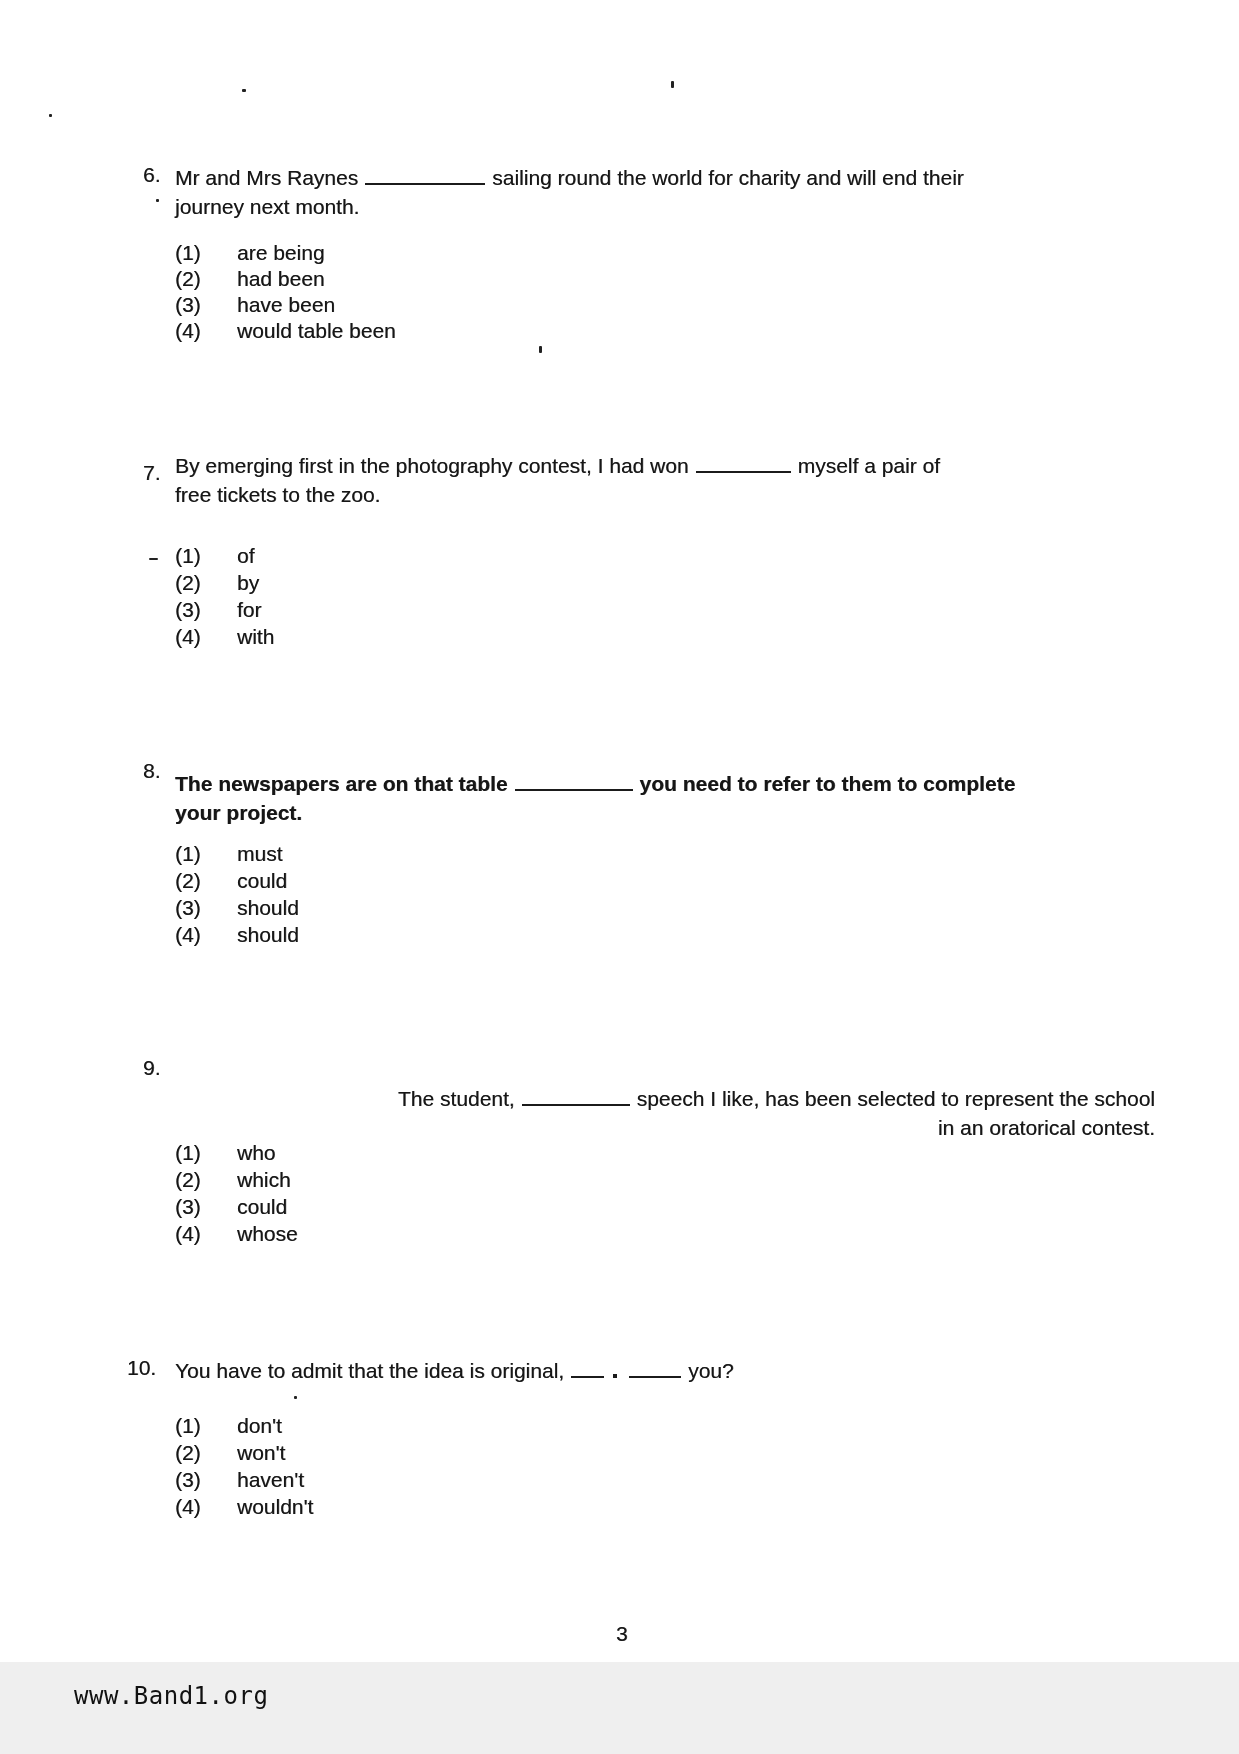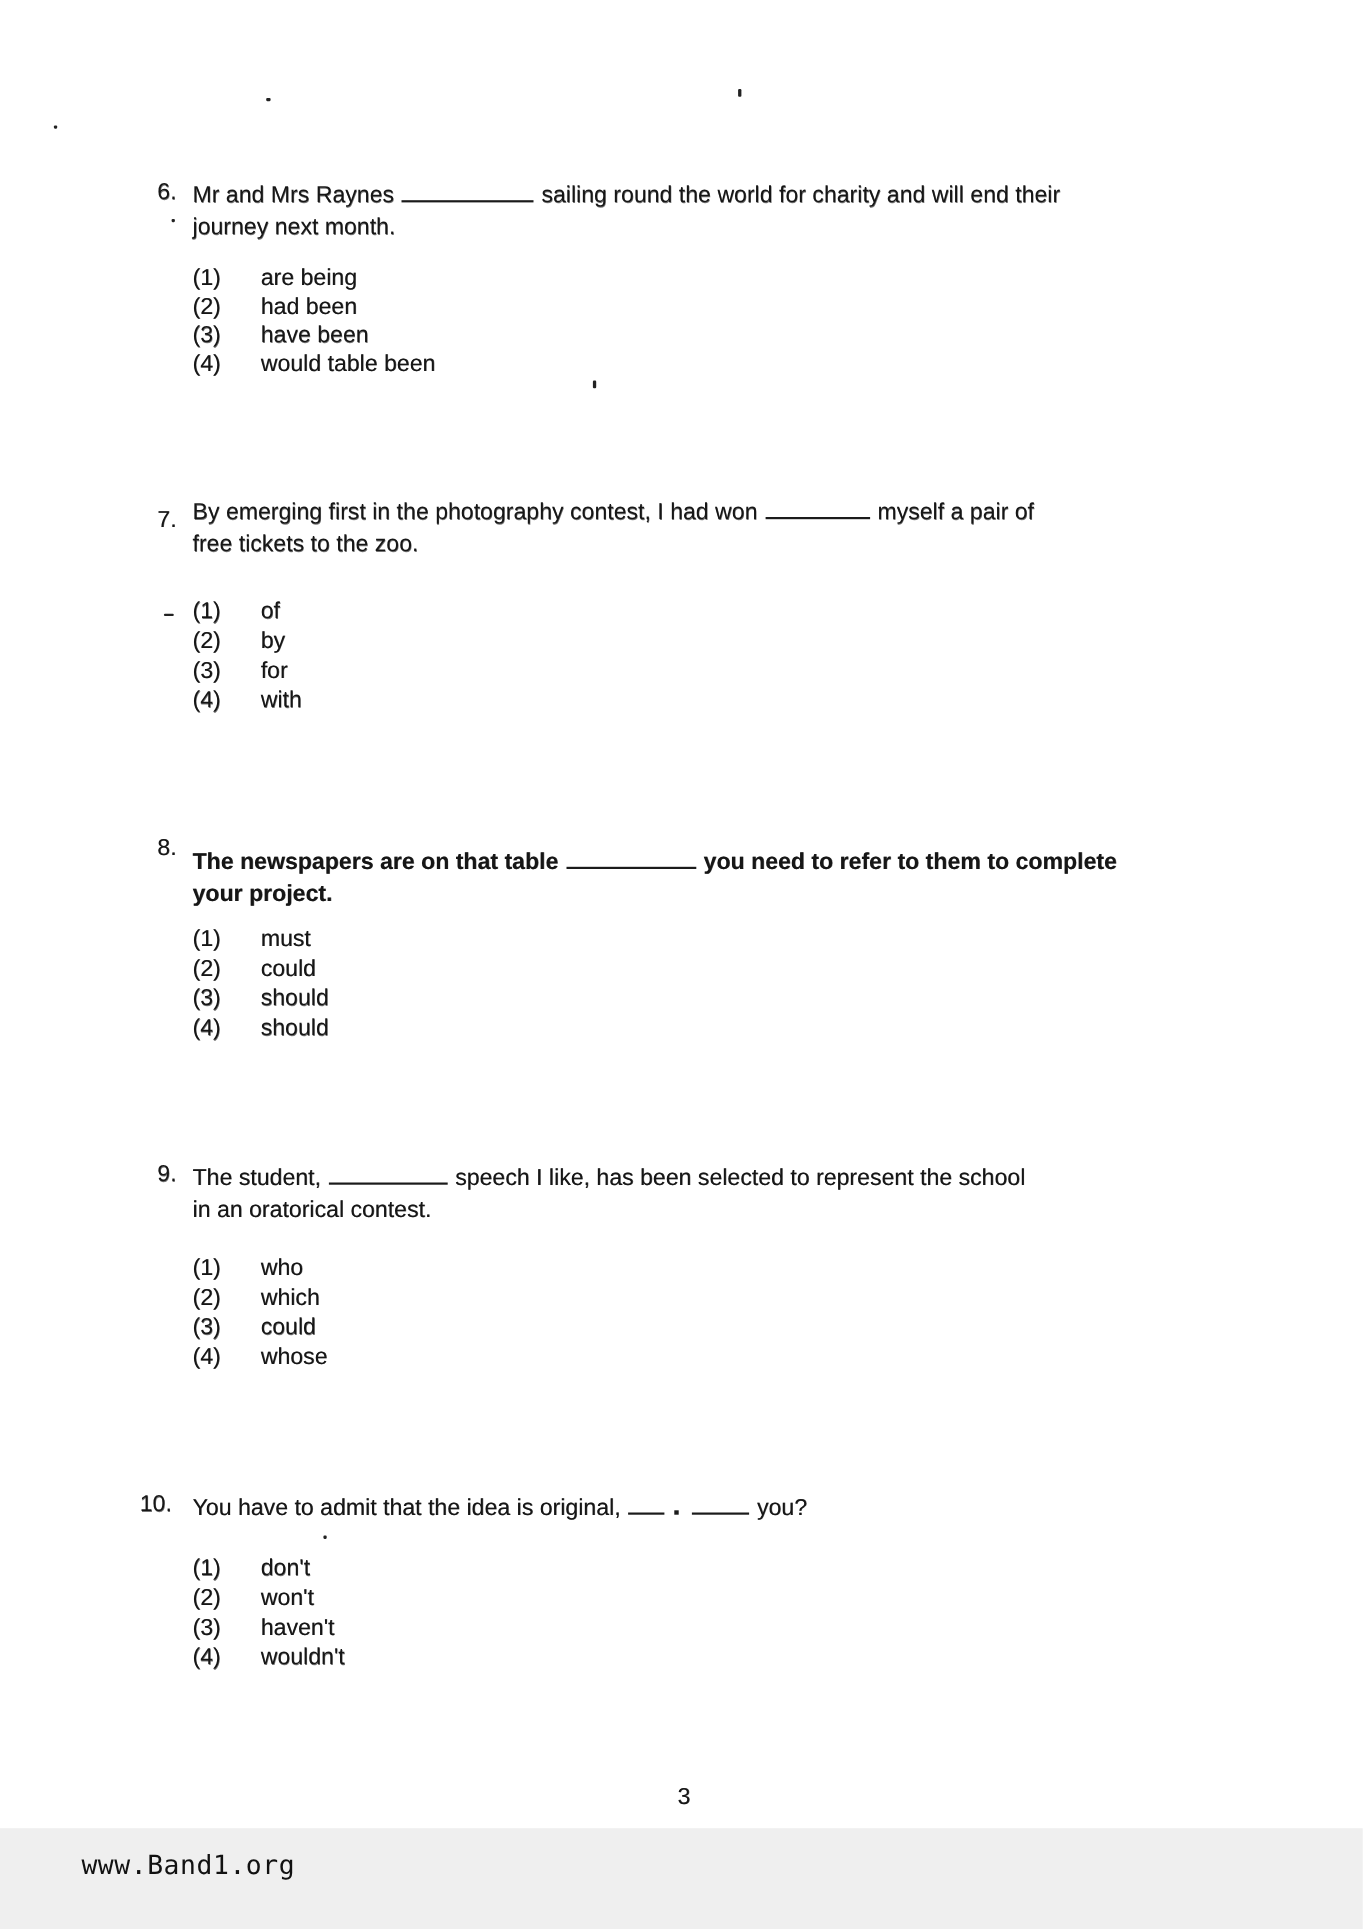--- a/index.html
+++ b/index.html
@@ -147,21 +147,21 @@
         </div>
       <div class="opt">
           <span class="onum">(4)</span>
           <span class="olabel">should</span>
         </div>
     </div>
   </div>
 
   <div>
     <div class="qnum abs" style="left:143px; top:1056px;">9.</div>
-    <div class="stem" style="top:1056px;">
+    <div class="stem" style="top:1084px;text-align:right;">
       <span class="line"><span>The student,</span><span class="blank" style="width:108px;"></span><span>speech I like, has been selected to represent the school</span></span>
       <span class="line">in an oratorical contest.</span>
     </div>
     <div class="opts r27" style="top:1139px;">
       <div class="opt">
           <span class="onum">(1)</span>
           <span class="olabel">who</span>
         </div>
       <div class="opt">
           <span class="onum">(2)</span>

